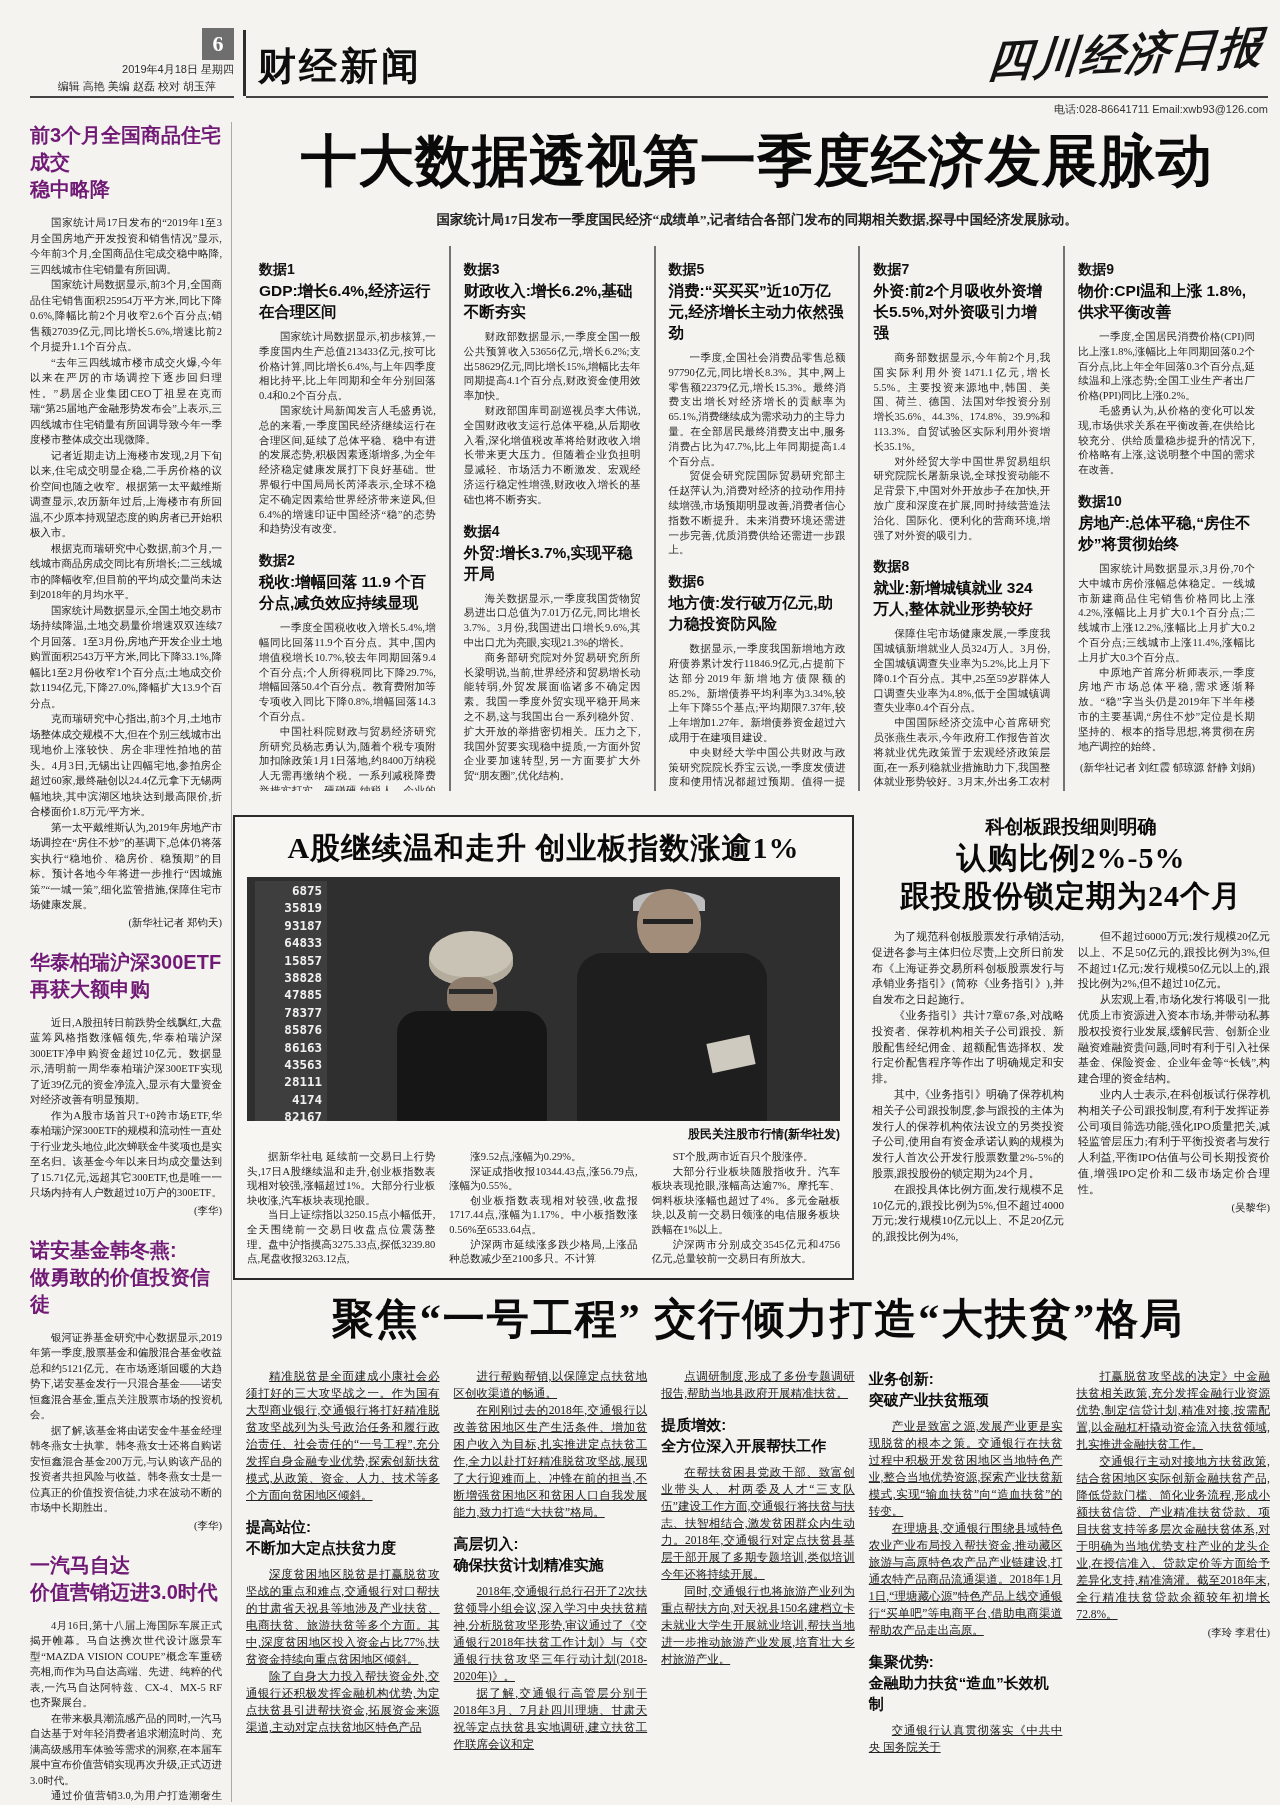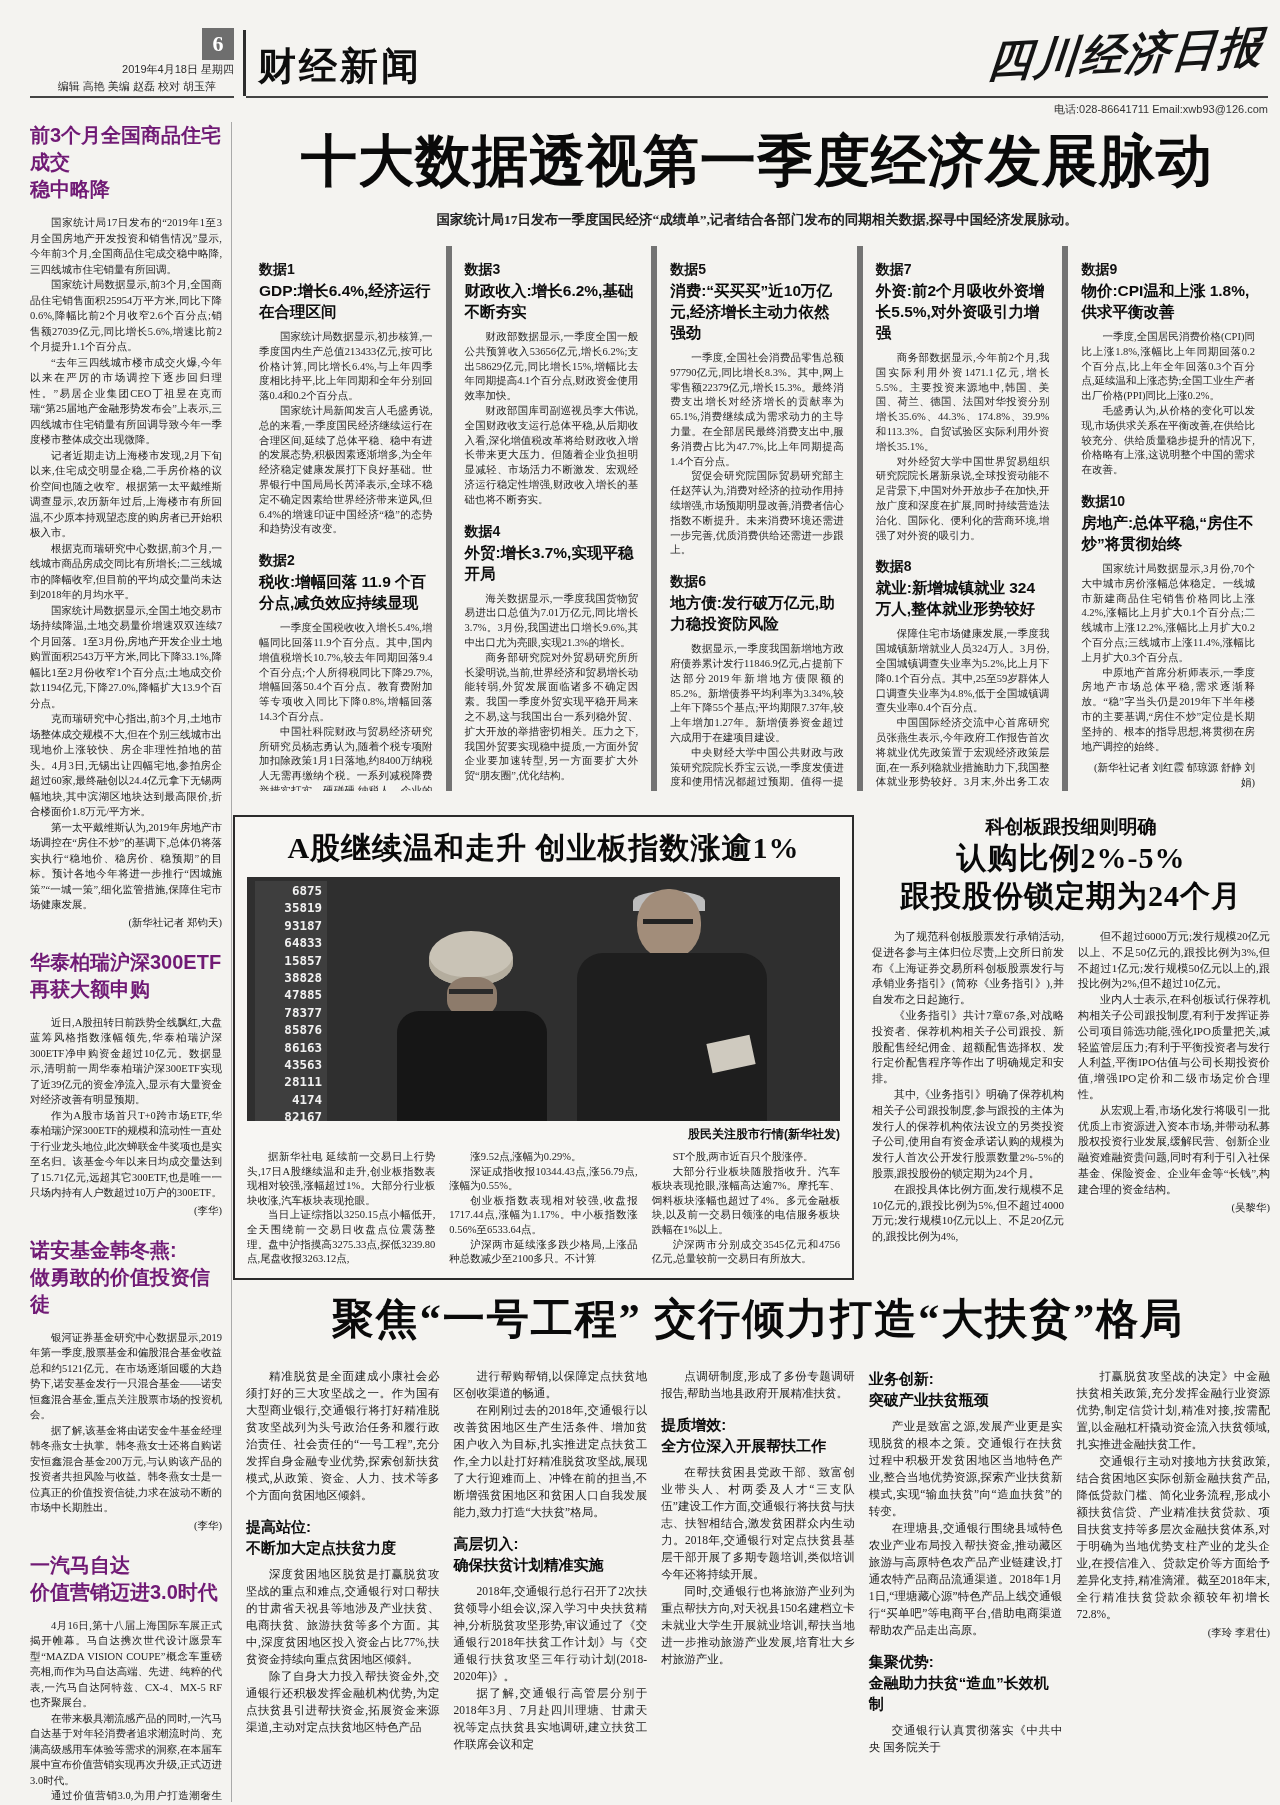--- a/index.html
+++ b/index.html
@@ -41,21 +41,21 @@
   .byline { text-align:right; font:10.5px/16px "Liberation Serif",serif; color:#222; margin-top:2px; }
   #sidebar-divider { position:absolute; left:231px; top:122px; width:1px; height:1680px; background:#a9a9a9; }
 
   
   #lead { position:absolute; left:246px; top:122px; width:1022px; }
   .lead-h1 { text-align:center; font:900 56px/66px "Liberation Serif","DejaVu Serif",serif;
     letter-spacing:1px; color:#0a0a0a; margin-top:6px; }
   .lead-deck { text-align:center; font:700 13.5px/20px "Liberation Serif",serif; color:#222; margin-top:16px; }
   .lead-cols { display:flex; margin-top:16px; height:545px; overflow:hidden; }
   .lead-col { flex:1; padding:0 13px; }
-  .lead-col + .lead-col { border-left:6px solid #737373; }
+  .lead-col + .lead-col { border-left:2px solid #737373; }
   .kicker { font:700 14px/18px "Liberation Sans","DejaVu Sans",sans-serif; color:#111; margin-top:14px; }
   .item-title { font:700 15.5px/21px "Liberation Sans","DejaVu Sans",sans-serif; color:#0c0c0c; margin:2px 0 8px; }
   .item-body p { font:10.5px/14.8px "Liberation Serif",serif; color:#262626; }
   .lead-byline { text-align:right; font:10.5px/15px "Liberation Serif",serif; margin-top:6px; }
 
   
   #market { position:absolute; left:233px; top:815px; width:621px; height:465px;
     border:2px solid #2b2b2b; background:#f7f6f3; padding:8px 12px; }
   .market-h2 { text-align:center; font:900 30px/38px "Liberation Serif","DejaVu Serif",serif;
     letter-spacing:1px; color:#0a0a0a; margin-top:4px; }
@@ -101,21 +101,21 @@
   .star-cols { display:flex; gap:14px; margin-top:14px; height:356px; overflow:hidden; }
   .star-col { flex:1; }
   .star-col p { font:11px/15.8px "Liberation Serif",serif; text-indent:2em; text-align:justify; color:#222; }
 
   
   #bank { position:absolute; left:246px; top:1292px; width:1024px; height:513px; overflow:hidden; }
   .bank-h1 { text-align:center; font:900 42px/54px "Liberation Serif","DejaVu Serif",serif;
     letter-spacing:2px; color:#0a0a0a; }
   .bank-cols { display:flex; gap:14px; margin-top:22px; height:430px; overflow:hidden; }
   .bank-col { flex:1; }
-  .bank-col p { font:11.5px/17px "Liberation Serif",serif; text-indent:2em; text-align:justify; color:#222; }
+  .bank-col p { font:11.5px/17px "Liberation Serif",serif; text-indent:2em; text-align:justify; color:#222;text-decoration:underline; }
   .bank-subhead { font:700 15px/21px "Liberation Sans","DejaVu Sans",sans-serif; color:#0c0c0c;
     white-space:pre-line; margin:12px 0 8px; }
 </style>
 </head>
 <body>
 
 <div id="header">
   <div class="pagenum">6</div>
   <div class="dateline">2019年4月18日 星期四</div>
   <div class="staffline">编辑 高艳  美编 赵磊  校对 胡玉萍</div>
@@ -442,22 +442,22 @@
   <div class="star-cols">
     <div class="star-col paras">
         <p>为了规范科创板股票发行承销活动,促进各参与主体归位尽责,上交所日前发布《上海证券交易所科创板股票发行与承销业务指引》(简称《业务指引》),并自发布之日起施行。</p>
         <p>《业务指引》共计7章67条,对战略投资者、保荐机构相关子公司跟投、新股配售经纪佣金、超额配售选择权、发行定价配售程序等作出了明确规定和安排。</p>
         <p>其中,《业务指引》明确了保荐机构相关子公司跟投制度,参与跟投的主体为发行人的保荐机构依法设立的另类投资子公司,使用自有资金承诺认购的规模为发行人首次公开发行股票数量2%-5%的股票,跟投股份的锁定期为24个月。</p>
         <p>在跟投具体比例方面,发行规模不足10亿元的,跟投比例为5%,但不超过4000万元;发行规模10亿元以上、不足20亿元的,跟投比例为4%,</p>
       </div>
     <div class="star-col">
       <div class="paras">
           <p>但不超过6000万元;发行规模20亿元以上、不足50亿元的,跟投比例为3%,但不超过1亿元;发行规模50亿元以上的,跟投比例为2%,但不超过10亿元。</p>
+          <p>从宏观上看,市场化发行将吸引一批优质上市资源进入资本市场,并带动私募股权投资行业发展,缓解民营、创新企业融资难融资贵问题,同时有利于引入社保基金、保险资金、企业年金等“长钱”,构建合理的资金结构。</p>
           <p>业内人士表示,在科创板试行保荐机构相关子公司跟投制度,有利于发挥证券公司项目筛选功能,强化IPO质量把关,减轻监管层压力;有利于平衡投资者与发行人利益,平衡IPO估值与公司长期投资价值,增强IPO定价和二级市场定价合理性。</p>
-          <p>从宏观上看,市场化发行将吸引一批优质上市资源进入资本市场,并带动私募股权投资行业发展,缓解民营、创新企业融资难融资贵问题,同时有利于引入社保基金、保险资金、企业年金等“长钱”,构建合理的资金结构。</p>
         </div>
       <div class="byline">(吴黎华)</div>
     </div>
   </div>
 </section>
 
 <section id="bank">
   <h1 class="bank-h1">聚焦“一号工程” 交行倾力打造“大扶贫”格局</h1>
   <div class="bank-cols">
     <div class="bank-col">

